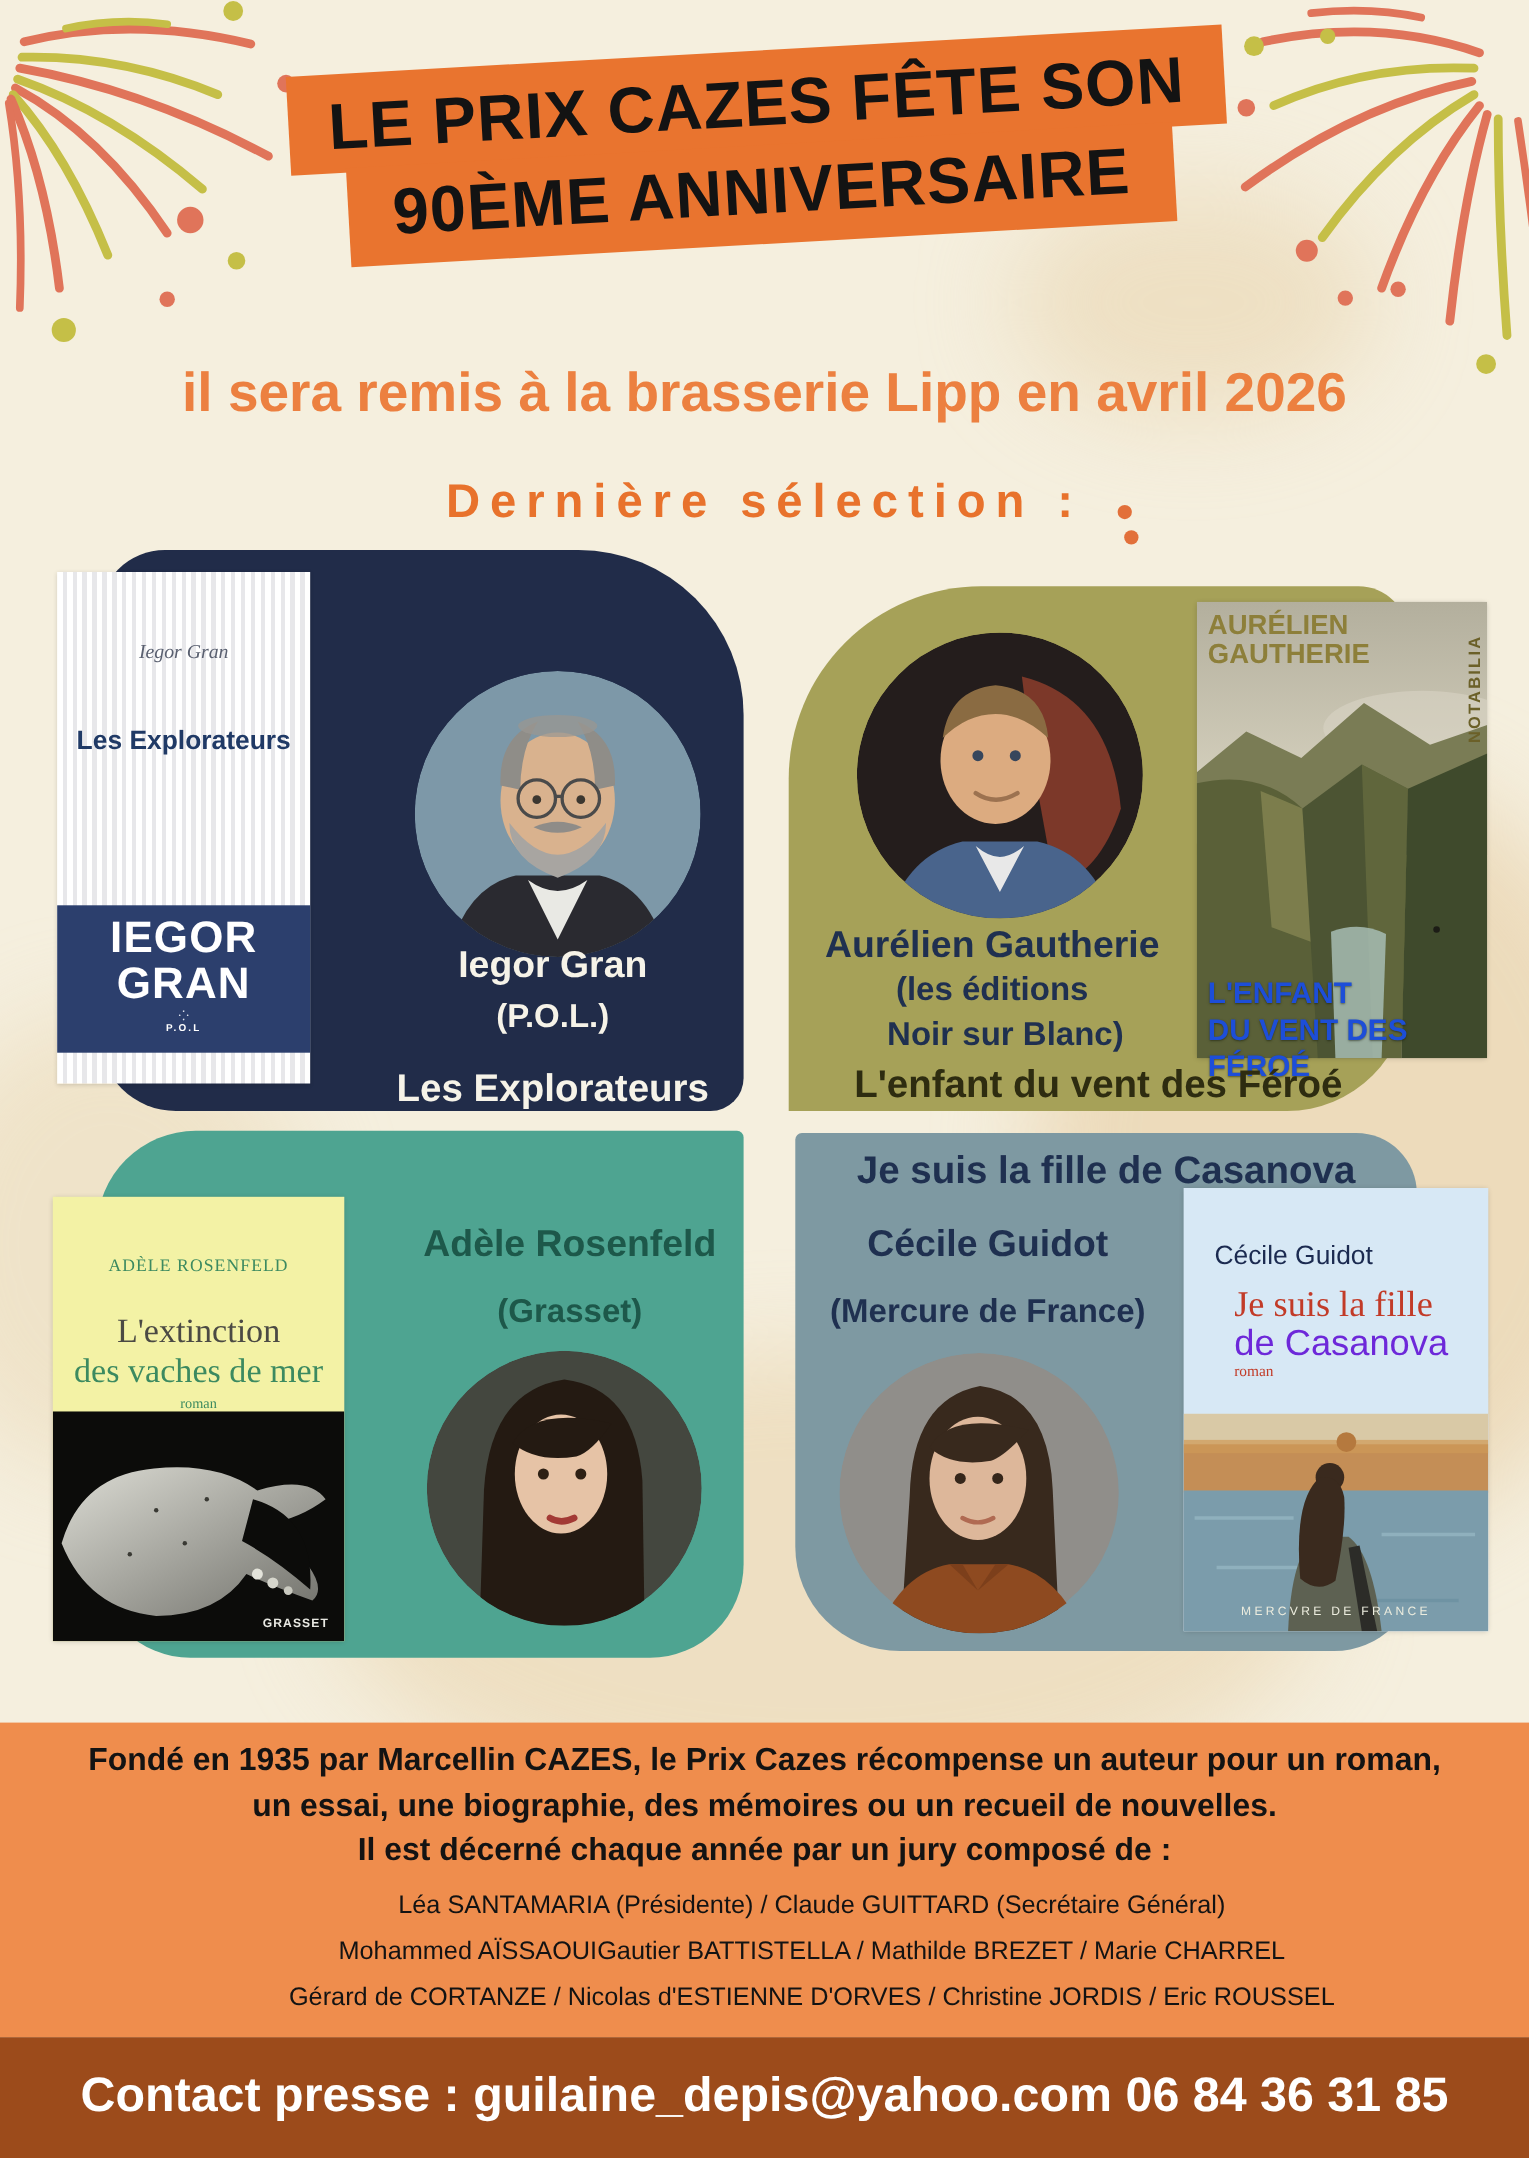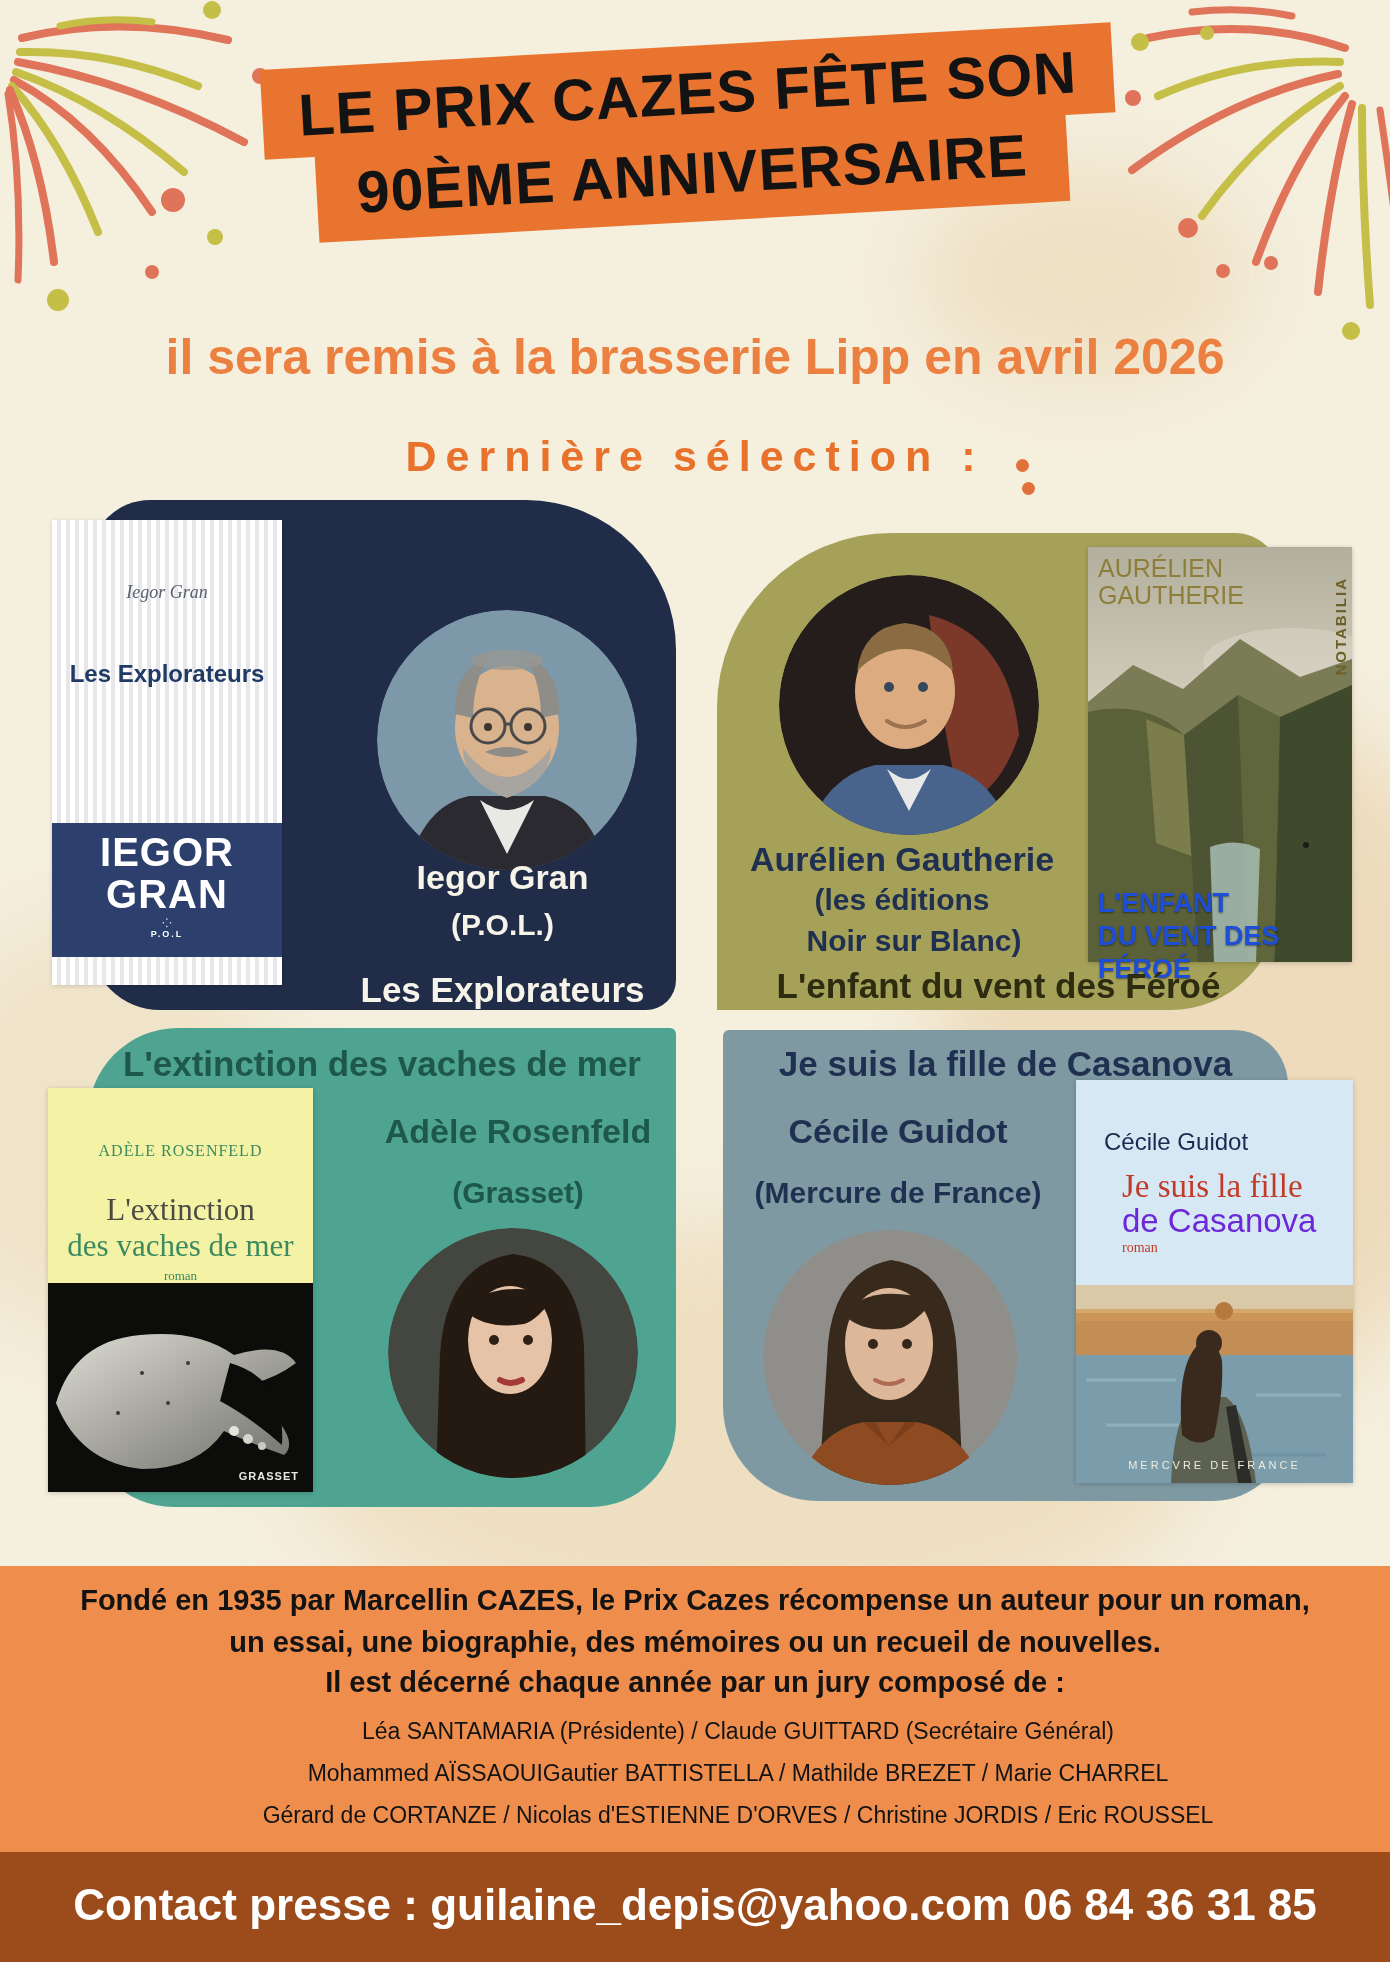--- a/index.html
+++ b/index.html
@@ -64,21 +64,21 @@
   .cover-pol .t { position:absolute; left:0; top:140px; width:100%; text-align:center;
       font-weight:bold; font-size:24px; color:#203a66; }
   .pol-block { position:absolute; left:0; top:303px; width:100%; height:134px; background:#2c3f6d;
       text-align:center; color:#fff; }
   .pol-block .n { font-size:40px; font-weight:bold; line-height:42px; padding-top:8px; letter-spacing:1px; }
   .pol-block .dots { font-size:12px; line-height:12px; margin-top:2px; color:#dfe3ee; }
   .pol-block .imp { font-size:9px; letter-spacing:2px; font-weight:bold; }
 
   .cover-fjord { left:1088px; top:547px; width:264px; height:415px; box-shadow:0 1px 5px rgba(0,0,0,.2); }
   .fjord-author { position:absolute; left:10px; top:8px; font-size:25px; line-height:27px;
-      font-weight:normal; color:#8d7f3a; letter-spacing:0; z-index:2; }
+      font-weight:bold; color:#8d7f3a; letter-spacing:0; z-index:2; }
   .fjord-coll { position:absolute; right:3px; top:30px; writing-mode:vertical-rl;
       transform:rotate(180deg); font-size:15px; font-weight:bold; color:#6b6028;
       letter-spacing:2px; z-index:2; }
   .fjord-title { position:absolute; left:10px; top:340px; font-size:27px; line-height:33px;
       font-weight:bold; color:#1d4ed8; text-shadow:0 1px 2px rgba(20,25,10,.55); z-index:2; }
 
   .cover-grasset { left:48px; top:1088px; width:265px; height:404px; background:#f3f2a5;
       box-shadow:0 1px 5px rgba(0,0,0,.2); font-family:"Liberation Serif",serif; text-align:center; }
   .cover-grasset .a { position:absolute; left:0; top:54px; width:100%; font-size:16px;
       letter-spacing:1px; color:#3c8a60; }
@@ -258,21 +258,20 @@
     </div>
   </div>
 
   <div class="blob-txt author c-navy" style="left:717px;top:840px;width:370px;">Aurélien Gautherie</div>
   <div class="blob-txt publisher c-navy" style="left:717px;top:883px;width:370px;">(les éditions</div>
   <div class="blob-txt publisher c-navy" style="left:717px;top:924px;width:370px;margin-left:12px;">Noir sur Blanc)</div>
   <div class="blob-txt booktitle c-darkolive" style="left:717px;top:966px;width:563px;">L'enfant du vent des Féroé</div>
 
   <div class="blob blob-grasset"></div>
 
-  <div class="blob-txt booktitle c-darkgreen" style="left:88px;top:1044px;width:588px;">L'extinction des vaches de mer</div>
   <div class="blob-txt author c-darkgreen" style="left:330px;top:1112px;width:376px;">Adèle Rosenfeld</div>
   <div class="blob-txt publisher c-darkgreen" style="left:330px;top:1176px;width:376px;">(Grasset)</div>
 
   <div class="cover cover-grasset">
     <div class="a">ADÈLE ROSENFELD</div>
     <div class="t1">L'extinction</div>
     <div class="t2">des vaches de mer</div>
     <div class="g">roman</div>
     <div class="claw-area">
       <svg width="265" height="209" viewBox="0 0 265 209">

